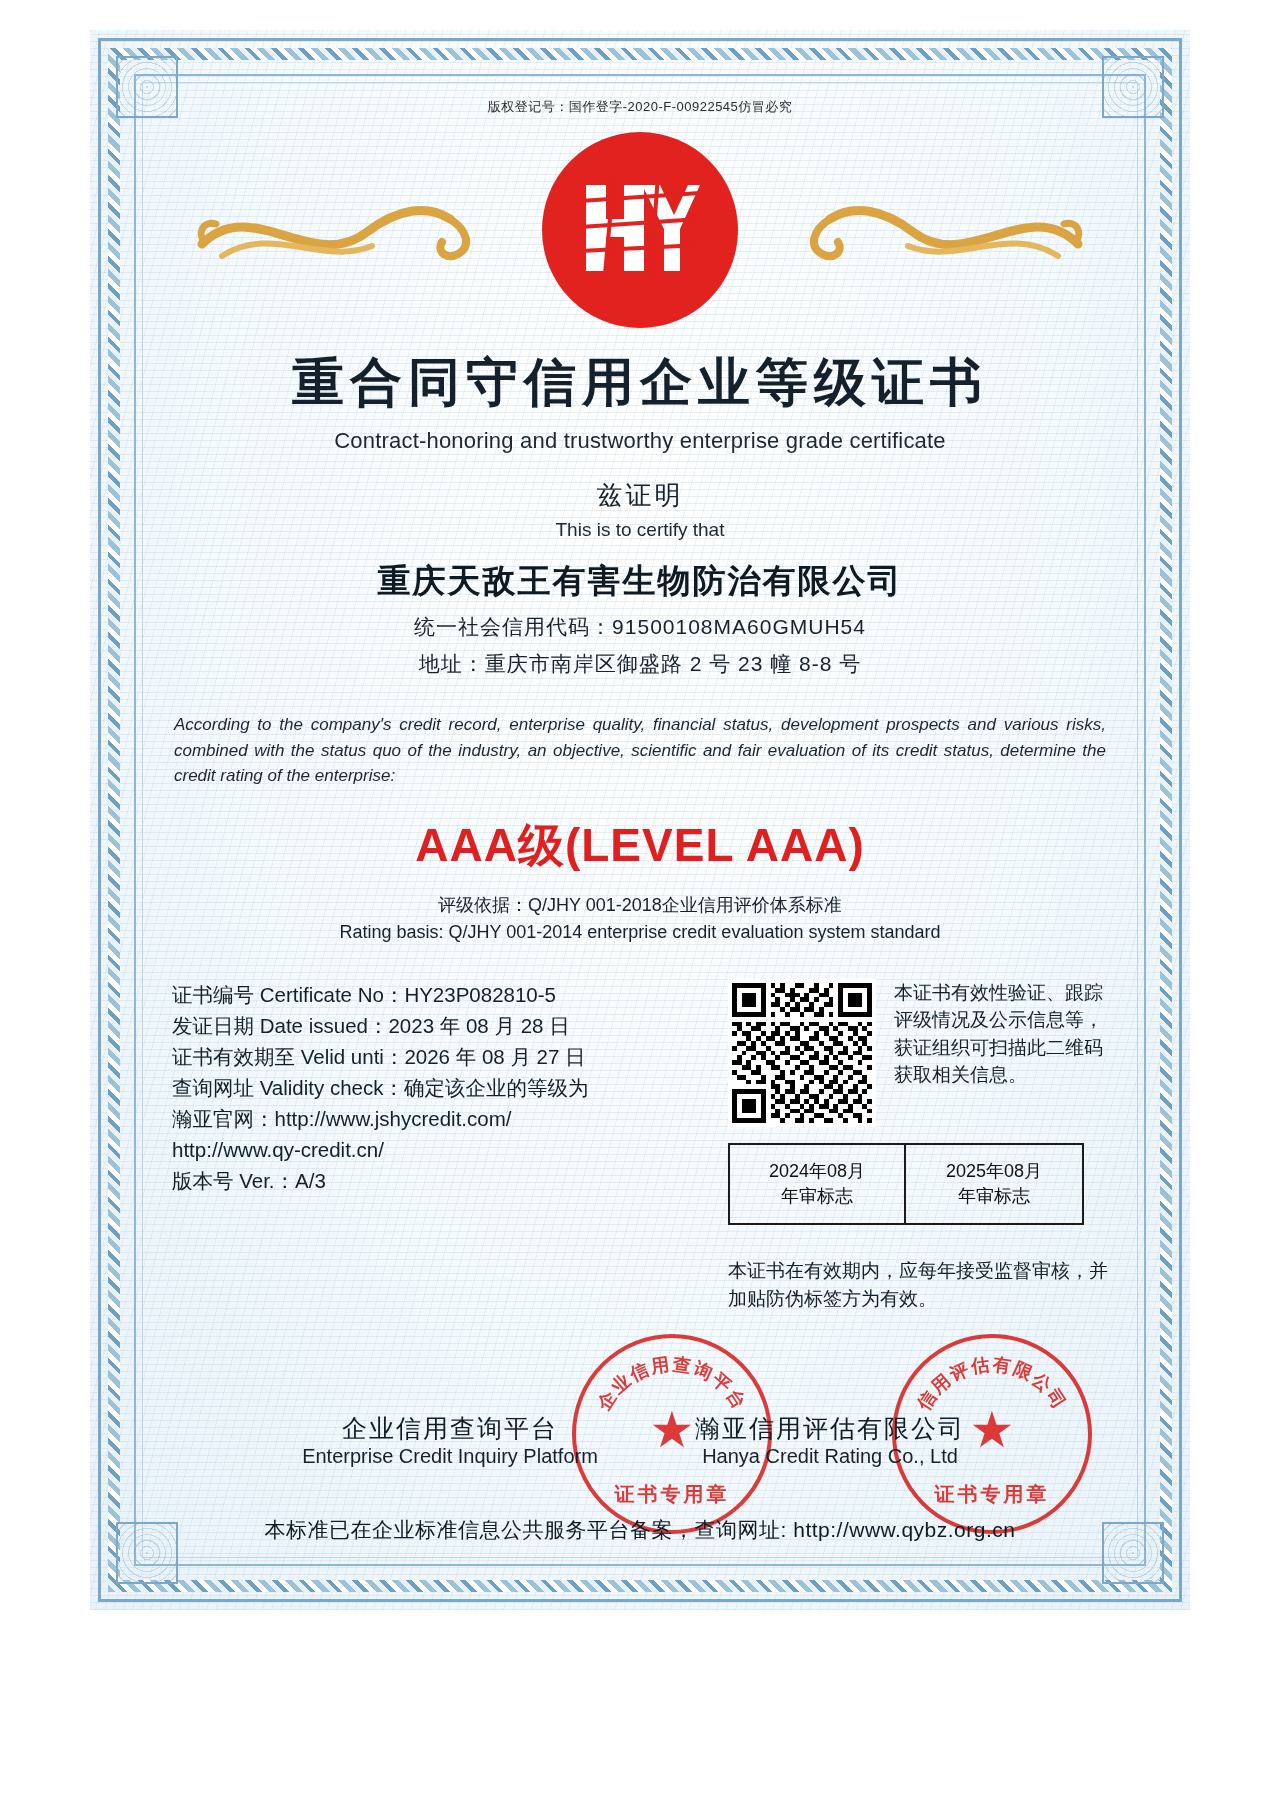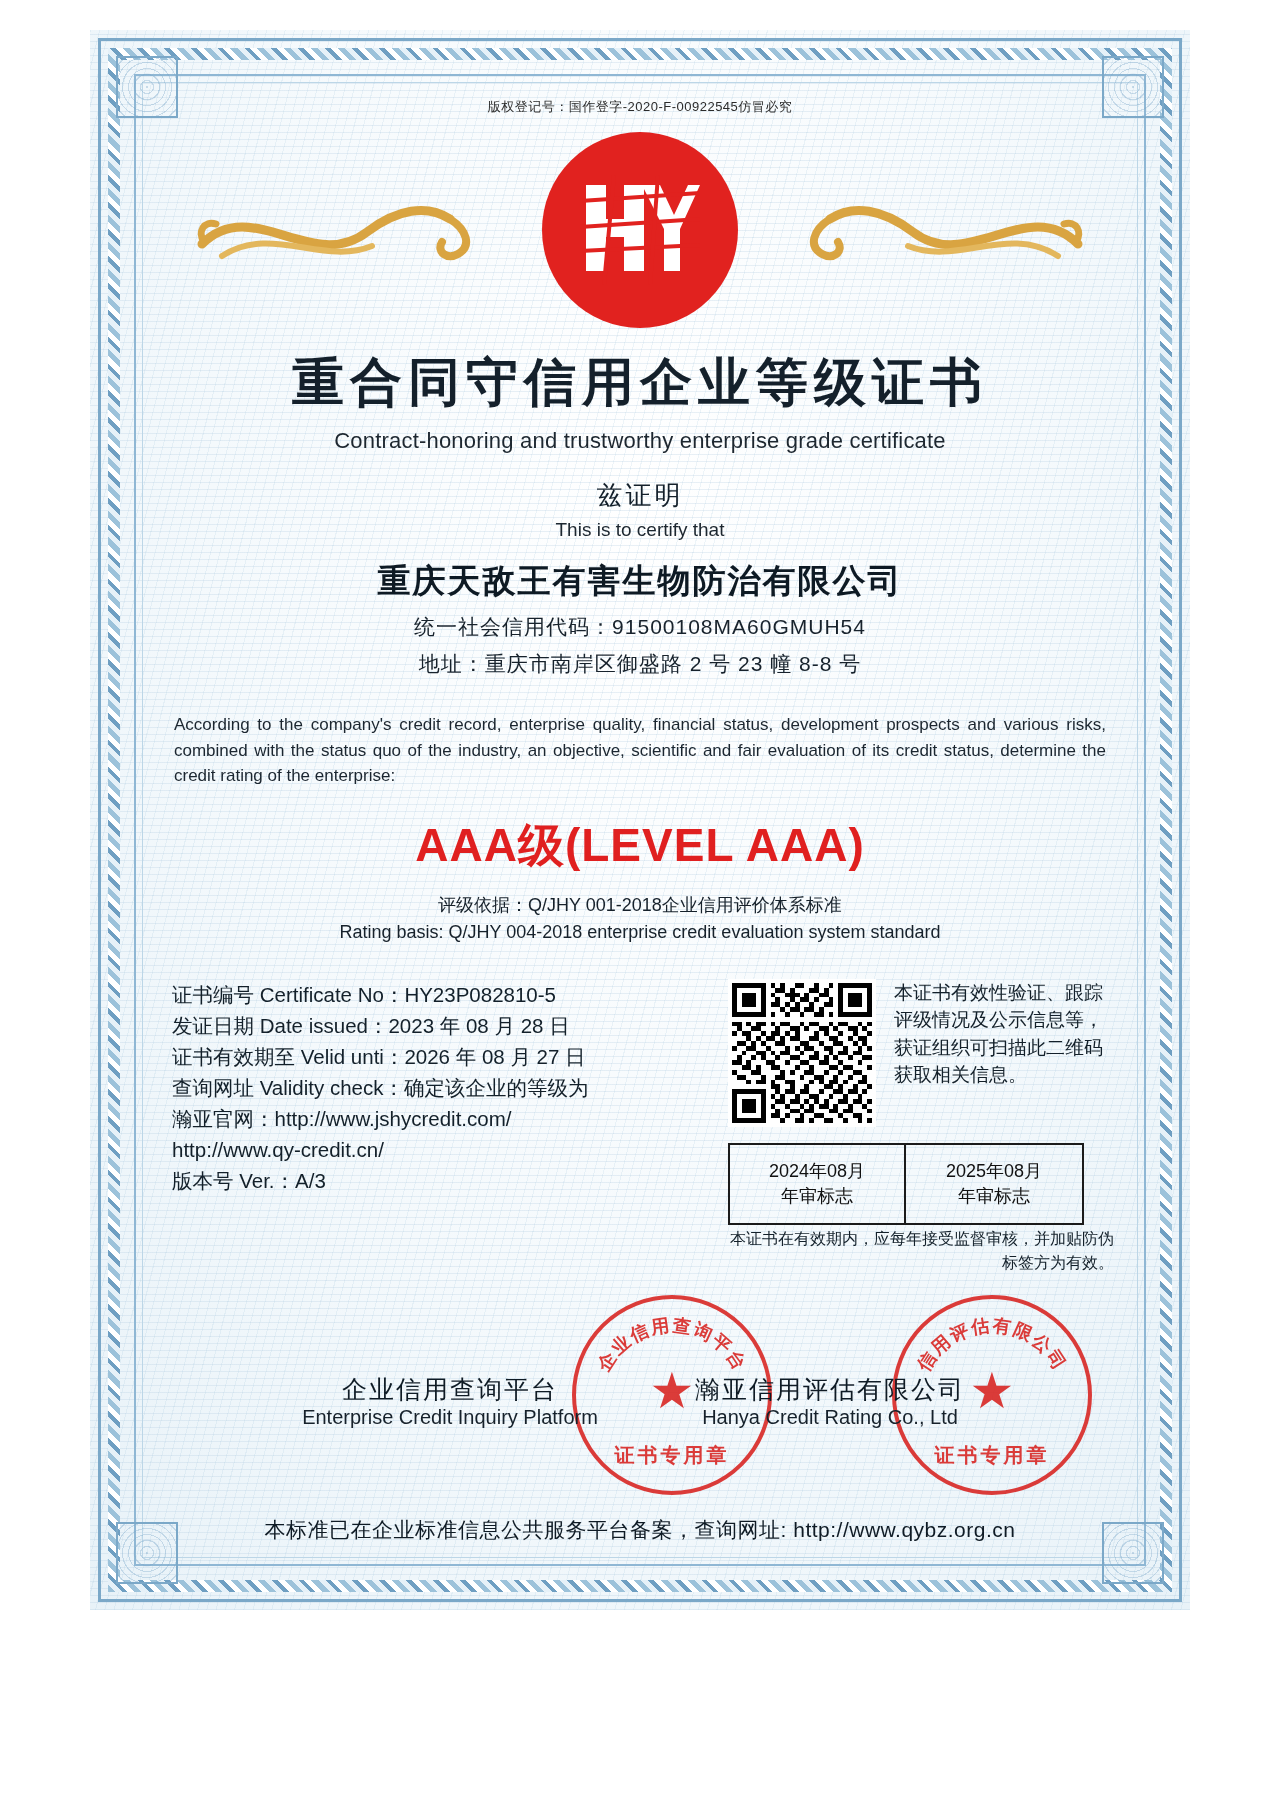--- a/index.html
+++ b/index.html
@@ -176,20 +176,21 @@
     text-align: justify;
     letter-spacing: 0.6px;
     text-indent: 0;
   }
   .body-en {
     font-size: 17px;
     line-height: 1.5;
     color: #1b2630;
     margin-top: 6px;
     text-align: justify;
+    font-style: italic;
   }
 
   .level {
     text-align: center;
     font-weight: bold;
     font-size: 46px;
     color: #e02020;
     margin-top: 26px;
     letter-spacing: 1px;
   }
@@ -248,25 +249,25 @@
     width: 178px; height: 82px;
     border: 2px solid #1b1b1b;
     display: flex; flex-direction: column;
     align-items: center; justify-content: center;
     font-size: 18px;
     color: #111;
     line-height: 1.35;
   }
   .year-box + .year-box { border-left: none; }
   .notice {
-    margin-top: 2px;
-    font-size: 16px;
+    margin-top: 32px;
+    font-size: 19px;
     line-height: 1.5;
     color: #13202a;
-    text-align: right;
+    text-align: left;
     padding-right: 4px;
   }
 
   
   .seals {
     position: relative;
     height: 240px;
     margin-top: 10px;
   }
   .seal {
@@ -404,21 +405,21 @@
     <div class="company">重庆天敌王有害生物防治有限公司</div>
     <div class="meta-line">统一社会信用代码：91500108MA60GMUH54</div>
     <div class="meta-line">地址：重庆市南岸区御盛路 2 号 23 幢 8-8 号</div>
 
     <div class="body-block">
       <div class="body-en">According to the company's credit record, enterprise quality, financial status, development prospects and various risks, combined with the status quo of the industry, an objective, scientific and fair evaluation of its credit status, determine the credit rating of the enterprise:</div>
     </div>
 
     <div class="level">AAA级(LEVEL AAA)</div>
     <div class="basis-cn">评级依据：Q/JHY 001-2018企业信用评价体系标准</div>
-    <div class="basis-en">Rating basis: Q/JHY 004-2018 enterprise credit evaluation system standard</div>
+    <div class="basis-en">Rating basis: Q/JHY 001-2014 enterprise credit evaluation system standard</div>
 
     <div class="details-row">
       <div class="details-left">
         <div class="detail">证书编号 Certificate No：HY23P082810-5</div>
         <div class="detail">发证日期 Date issued：2023 年 08 月 28 日</div>
         <div class="detail">证书有效期至 Velid unti：2026 年 08 月 27 日</div>
         <div class="detail">查询网址 Validity check：确定该企业的等级为</div>
         <div class="detail">瀚亚官网：http://www.jshycredit.com/</div>
         <div class="detail">http://www.qy-credit.cn/</div>
         <div class="detail">版本号 Ver.：A/3</div>

